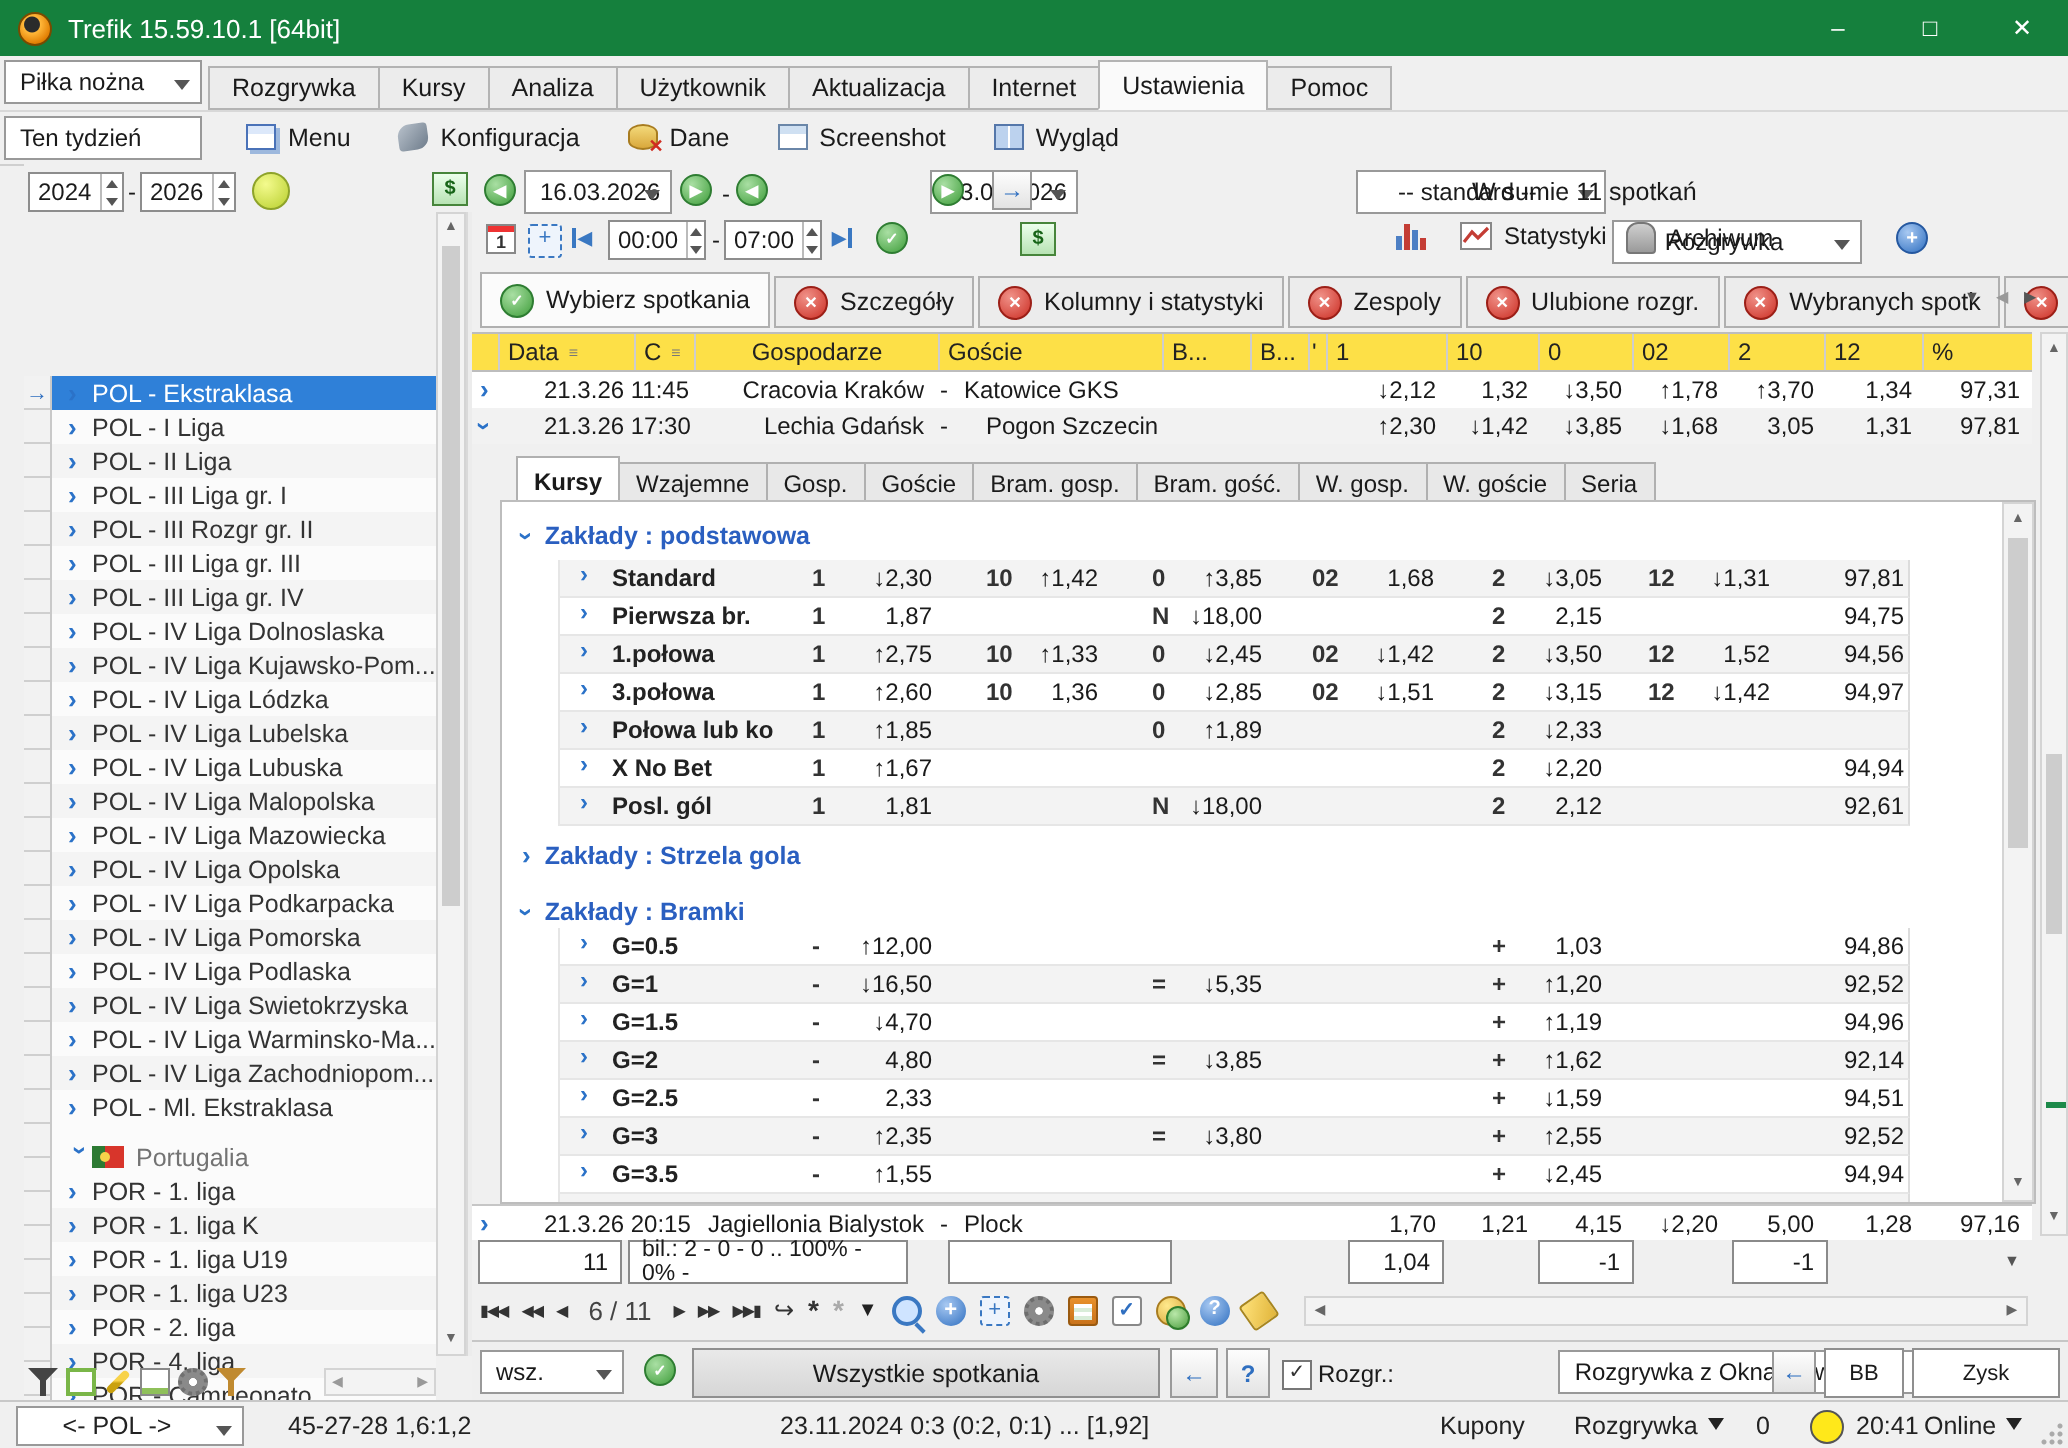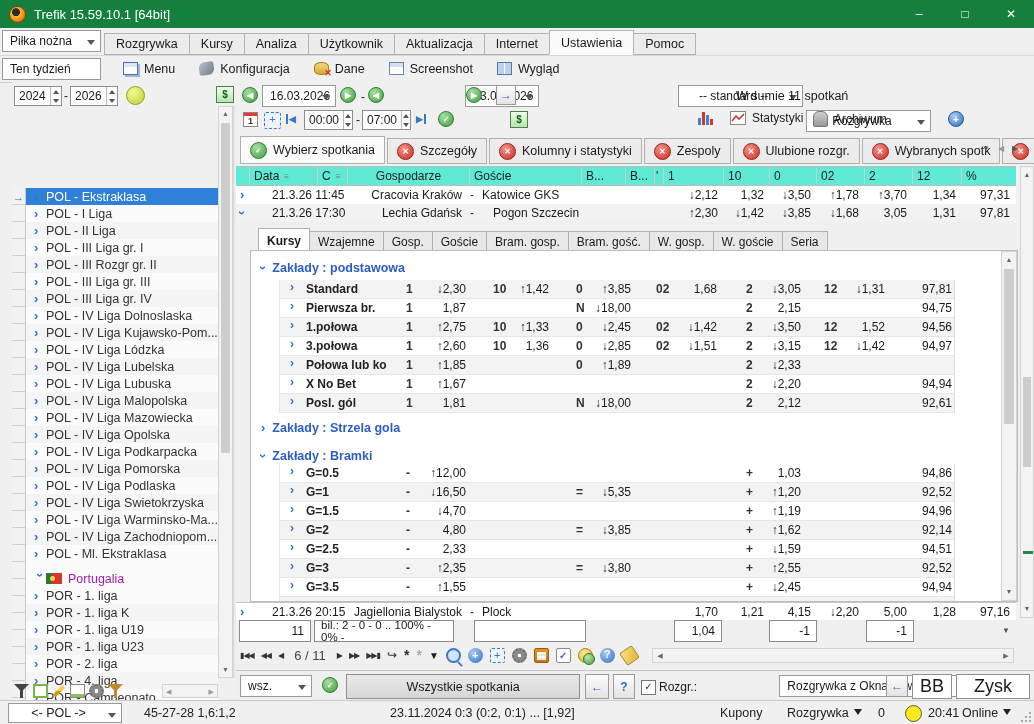--- a/index.html
+++ b/index.html
@@ -51,21 +51,21 @@
           font-weight:bold;font-size:10px;display:inline-flex;align-items:center;justify-content:center}
   .dollar::before{content:"$"}
   .gutcol{position:absolute;left:0;top:106px;width:13px;height:572px;border-right:1px solid #c9c9c9;
           background:repeating-linear-gradient(#f2f2f2 0 16px,#cfcfcf 16px 17px)}
   .slist{position:absolute;left:14px;top:106px;width:192px;height:572px;overflow:hidden;background:#fbfbfb}
   .srow{height:17px;display:flex;align-items:center;padding-left:8px;white-space:nowrap}
   .srow:nth-child(odd){background:#f4f4f4}
   .srow .chev{color:#2b72c8;font-weight:bold;font-size:13px;width:12px;display:inline-block;line-height:10px}
   .srow .chev::before{content:"›"}
   .srow.hdr{margin-top:8px;background:transparent}
-  .srow.hdr .slbl{color:#a21caf}
+  .srow.hdr .slbl{color:#737373}
   .srow.hdr .chev{transform:rotate(90deg)}
   .srow.sel{background:#2f80d8}
   .srow.sel .slbl{color:#fff}
   .slbl{font-size:12.5px;color:#333}
   .flag{display:none;width:16px;height:11px;margin-right:6px;position:relative;box-sizing:border-box}
   .flag.pt{display:inline-block;background:linear-gradient(90deg,#2d7a33 0 40%,#d8352b 40% 100%)}
   .flag.pt::after{content:"";position:absolute;left:4px;top:3px;width:5px;height:5px;border-radius:50%;background:#f7d24a}
   .selarrow{position:absolute;left:1px;top:109px;color:#2f6fc0;font-size:11px;font-weight:bold}
   .vscroll{position:absolute;background:#f3f3f3;border:1px solid #d4d4d4;box-sizing:border-box}
   .sarrow{position:absolute;left:0;width:100%;text-align:center;font-size:7px;color:#666;line-height:14px}
@@ -97,21 +97,21 @@
   .ftab{display:inline-flex;align-items:center;gap:6px;border:1px solid #b0b0b0;background:#ececec;
         height:24px;padding:0 9px;margin-right:2px;white-space:nowrap;font-size:12.5px}
   .ftab.active{background:#fbfbfb;height:26px}
   .ftab .ticon{width:15px;height:15px;border-radius:50%;display:inline-flex;align-items:center;justify-content:center;
         color:#fff;font-size:8px;font-weight:bold;border:1px solid #9c1f17;
         background:radial-gradient(circle at 35% 30%,#f09289,#cc2e24)}
   .ftab .ticon::before{content:"✕"}
   .ftab.ok .ticon{border:1px solid #2e7d32;background:radial-gradient(circle at 35% 30%,#a9dfa3,#3f9e3b)}
   .ftab.ok .ticon::before{content:"✓"}
   
-  .hrow{position:absolute;left:0;top:84px;width:780px;height:20px;display:flex;background:#5eead4;
+  .hrow{position:absolute;left:0;top:84px;width:780px;height:20px;display:flex;background:#fde047;
         border-top:1px solid #bdbdbd;border-bottom:1px solid #bdbdbd;box-sizing:border-box;font-size:12px;color:#222}
   .hc{border-right:1px solid #cdcdcd;box-sizing:border-box;display:flex;align-items:center;padding:0 4px;white-space:nowrap;overflow:hidden}
   .sortg{font-size:8px;color:#777;margin-left:5px}
   .mrow{position:absolute;left:0;width:780px;height:18px;display:flex;background:#fff;align-items:center;font-size:12px;white-space:nowrap}
   .mc{box-sizing:border-box;overflow:hidden;white-space:nowrap}
   .w14{width:14px}.w68{width:68px}.w30{width:30px}.w98{width:98px}.w122{width:122px}.w112{width:112px}
   .w44{width:44px}.w29{width:29px}.w9{width:9px}.w60{width:60px}.w46{width:46px}.w47{width:47px}
   .w48{width:48px}.w49{width:49px}.w54{width:54px}
   .num{text-align:right;padding-right:6px}
   .rchev{color:#2b72c8;font-weight:bold;font-size:13px;padding-left:4px;line-height:10px}
@@ -159,21 +159,21 @@
   .n-coins::after{content:"";position:absolute;right:-3px;bottom:-3px;width:10px;height:10px;border-radius:50%;
                   background:radial-gradient(circle at 35% 30%,#b9e8a9,#4d9e3f);border:1px solid #2f7d2c}
   .n-help{background:radial-gradient(circle at 35% 30%,#a8c9f2,#2f6fc0);color:#fff;font-size:10px;font-weight:bold;text-align:center;line-height:14px}
   .n-tag{background:linear-gradient(135deg,#ffe27a,#e0b43a);border:1px solid #a8861e;border-radius:2px;transform:rotate(-35deg)}
   .hscroll{position:absolute;left:416px;top:566px;width:362px;height:15px;background:#f3f3f3;border:1px solid #d4d4d4;box-sizing:border-box}
   .hscroll .la,.hscroll .ra{position:absolute;top:0;width:14px;height:13px;text-align:center;font-size:7px;color:#666;line-height:13px}
   .hscroll .la{left:0}.hscroll .ra{right:0}
   .btoolbar{position:absolute;left:0px;top:588px;width:798px;height:30px;border-top:1px solid #c6c6c6;background:#efefef}
   .pushbtn{border:1px solid #8f8f8f;background:linear-gradient(#e9e9e9,#d6d6d6);display:inline-flex;align-items:center;
            justify-content:center;box-sizing:border-box;font-size:12.5px}
-  .whitebtn{border:1px solid #8f8f8f;background:#fff;display:inline-flex;align-items:center;justify-content:center;box-sizing:border-box;font-size:18px}
+  .whitebtn{border:1px solid #8f8f8f;background:#fff;display:inline-flex;align-items:center;justify-content:center;box-sizing:border-box;font-size:11px}
   .cbx{width:13px;height:13px;border:1px solid #777;background:#fff;color:#333;font-size:10px;line-height:12px;text-align:center}
   
   .statusbar{position:absolute;left:0;top:700px;width:1034px;height:24px;background:#f0f0f0;border-top:1px solid #c8c8c8;
              display:flex;align-items:center;font-size:12.5px;color:#222}
   .ydot{width:15px;height:15px;border-radius:50%;background:#ffe81a;border:1px solid #555}
   .dar{width:0;height:0;border:4px solid transparent;border-top:6px solid #222;display:inline-block;margin-left:5px;transform:translateY(2px)}
   .grip{position:absolute;right:2px;bottom:2px;width:12px;height:12px;
         background:radial-gradient(circle at 2px 10px,#aaa 1px,transparent 1.5px),
                    radial-gradient(circle at 6px 10px,#aaa 1px,transparent 1.5px),
                    radial-gradient(circle at 10px 10px,#aaa 1px,transparent 1.5px),

